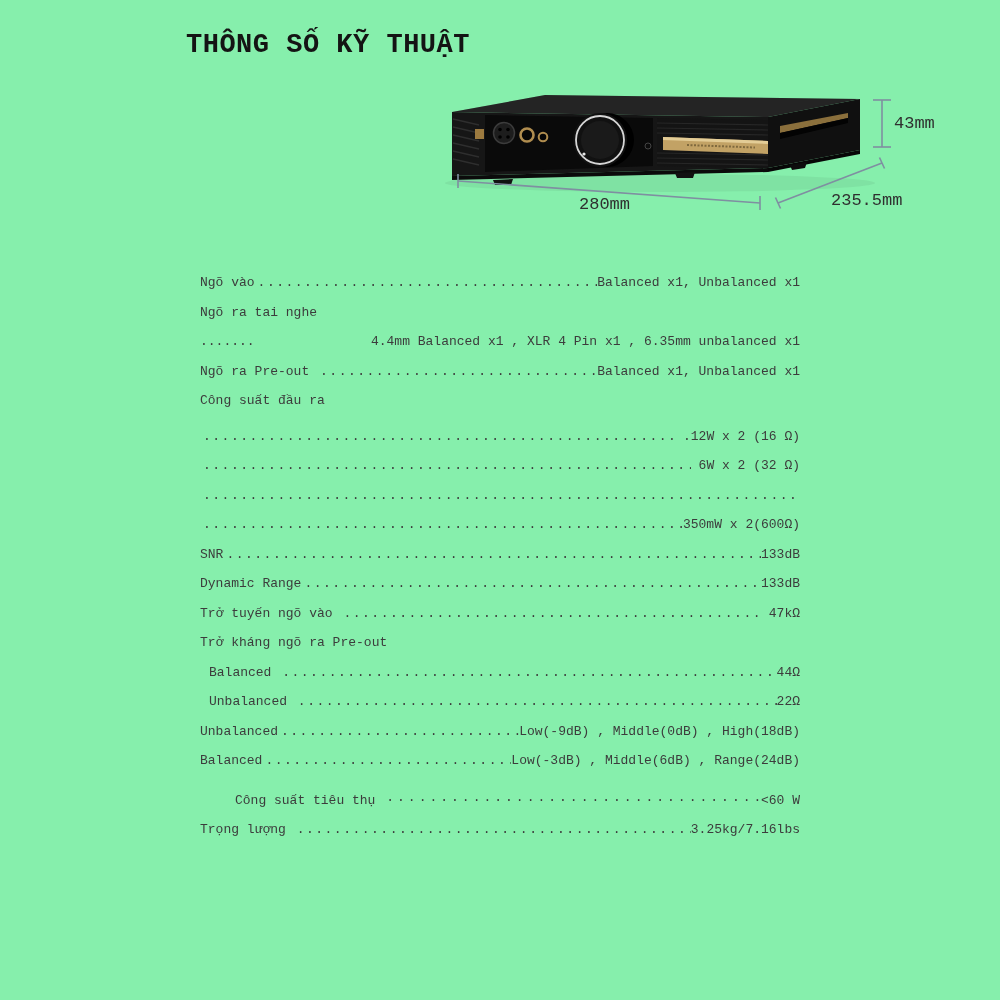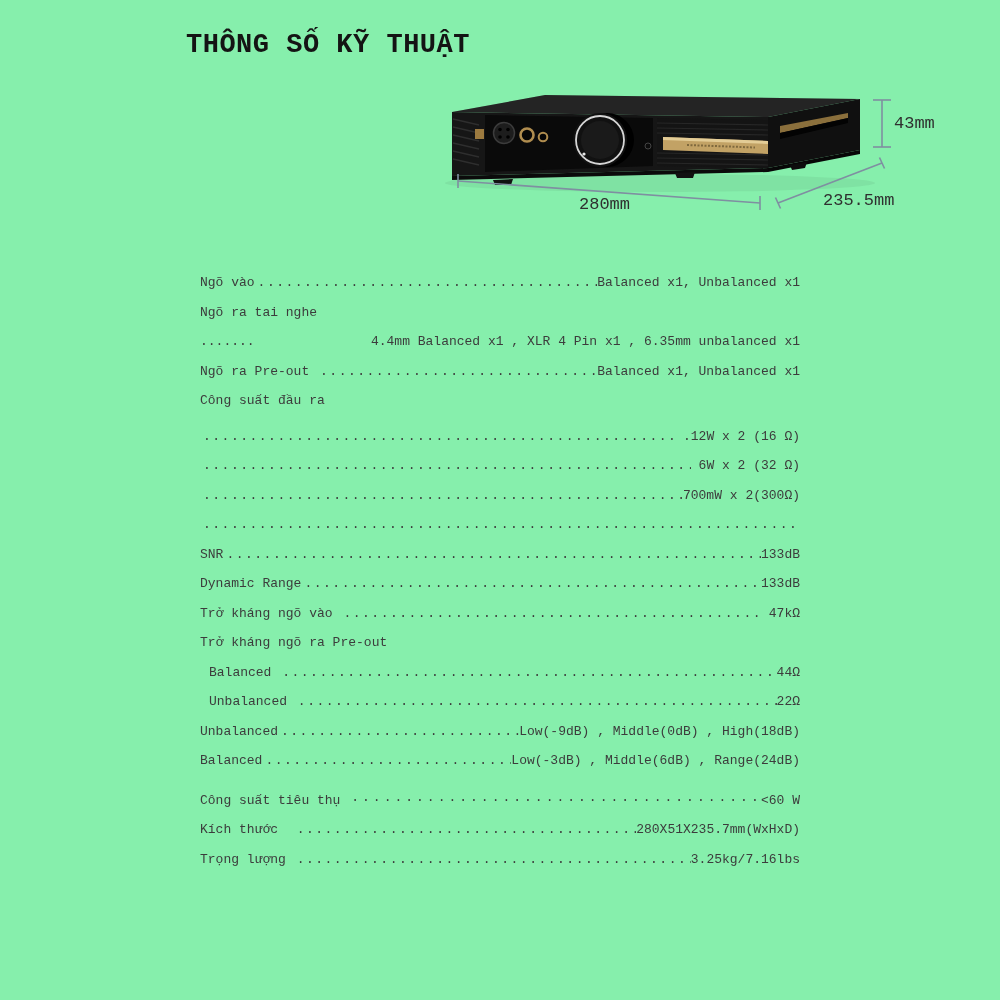--- a/index.html
+++ b/index.html
@@ -8,36 +8,36 @@
 
   .title{position:absolute;left:186px;top:30px;margin:0;font-size:27px;font-weight:700;
          letter-spacing:.5px;color:#141414;}
 
   
   .figure{position:absolute;left:435px;top:85px;width:520px;height:155px;text-align:center;}
   .figure svg{position:absolute;left:0;top:0;}
   .dim{position:absolute;font-size:17px;color:#2f2f2f;white-space:nowrap;}
   .dim-h{left:459px;top:29px;}
   .dim-w{left:128px;top:110px;margin-left:16px;}
-  .dim-d{left:388px;top:106px;}
+  .dim-d{left:396px;top:106px;}
 
   
   .specs{position:absolute;left:200px;top:268px;width:600px;font-size:13px;color:#3c3c3c;}
   .row{display:flex;line-height:29.5px;white-space:nowrap;}
   .row .lbl{white-space:pre;}
   .row .val{white-space:pre;}
   .dots{flex:1;overflow:hidden;padding:0 3px;}
   .dots::after{content:"....................................................................................................................................................";
                letter-spacing:1.5px;}
   .mid .dots::after{content:"\00B7\00B7\00B7\00B7\00B7\00B7\00B7\00B7\00B7\00B7\00B7\00B7\00B7\00B7\00B7\00B7\00B7\00B7\00B7\00B7\00B7\00B7\00B7\00B7\00B7\00B7\00B7\00B7\00B7\00B7\00B7\00B7\00B7\00B7\00B7\00B7\00B7\00B7\00B7\00B7\00B7\00B7\00B7\00B7\00B7\00B7\00B7\00B7\00B7\00B7\00B7\00B7\00B7\00B7\00B7\00B7\00B7\00B7\00B7\00B7\00B7\00B7\00B7\00B7\00B7\00B7\00B7\00B7\00B7\00B7\00B7\00B7\00B7\00B7\00B7\00B7\00B7\00B7\00B7\00B7\00B7\00B7\00B7\00B7";
                letter-spacing:3px;}
   .spread{justify-content:space-between;}
   .indent{padding-left:9px;}
   .gap-sm{margin-top:6px;justify-content:space-between;}
-  .gap-md{margin-top:10px;}
+  .gap-md{margin-top:10px;margin-left:35px;}
 </style>
 </head>
 <body>
 
 <div class="canvas">
 
   <h1 class="title">THÔNG SỐ KỸ THUẬT</h1>
 
   <div class="figure">
     <svg width="520" height="155" viewBox="0 0 520 155">
@@ -152,37 +152,37 @@
     <div class="row gap-sm">
       <span class="dots"></span>
       <span class="val"> .12W x 2 (16 Ω)</span>
     </div>
     <div class="row">
       <span class="dots"></span>
       <span class="val"> 6W x 2 (32 Ω)</span>
     </div>
     <div class="row">
       <span class="dots"></span>
-      <span class="val">700mW x 2(300Ω)</span>
-    </div>
-    <div class="row">
-      <span class="dots"></span>
+    </div>
+    <div class="row">
+      <span class="dots"></span>
+      <span class="val">350mW x 2(600Ω)</span>
     </div>
     <div class="row">
       <span class="lbl">SNR</span>
       <span class="dots"></span>
       <span class="val">133dB</span>
     </div>
     <div class="row">
       <span class="lbl">Dynamic Range</span>
       <span class="dots"></span>
       <span class="val">133dB</span>
     </div>
     <div class="row">
-      <span class="lbl">Trở kháng ngõ vào </span>
+      <span class="lbl">Trở tuyến ngõ vào </span>
       <span class="dots"></span>
       <span class="val"> 47kΩ</span>
     </div>
     <div class="row">
       <span class="lbl">Trở kháng ngõ ra Pre-out</span>
     </div>
     <div class="row indent">
       <span class="lbl">Balanced </span>
       <span class="dots"></span>
       <span class="val">44Ω</span>
@@ -201,24 +201,19 @@
       <span class="lbl">Balanced</span>
       <span class="dots"></span>
       <span class="val">Low(-3dB) , Middle(6dB) , Range(24dB)</span>
     </div>
     <div class="row mid gap-md">
       <span class="lbl">Công suất tiêu thụ </span>
       <span class="dots"></span>
       <span class="val">&lt;60 W</span>
     </div>
     <div class="row">
-      <span class="lbl">Kích thước  </span>
-      <span class="dots"></span>
-      <span class="val">280X51X235.7mm(WxHxD)</span>
-    </div>
-    <div class="row">
       <span class="lbl">Trọng lượng </span>
       <span class="dots"></span>
       <span class="val">3.25kg/7.16lbs</span>
     </div>
   </div>
 
 </div>
 
 </body></html>

